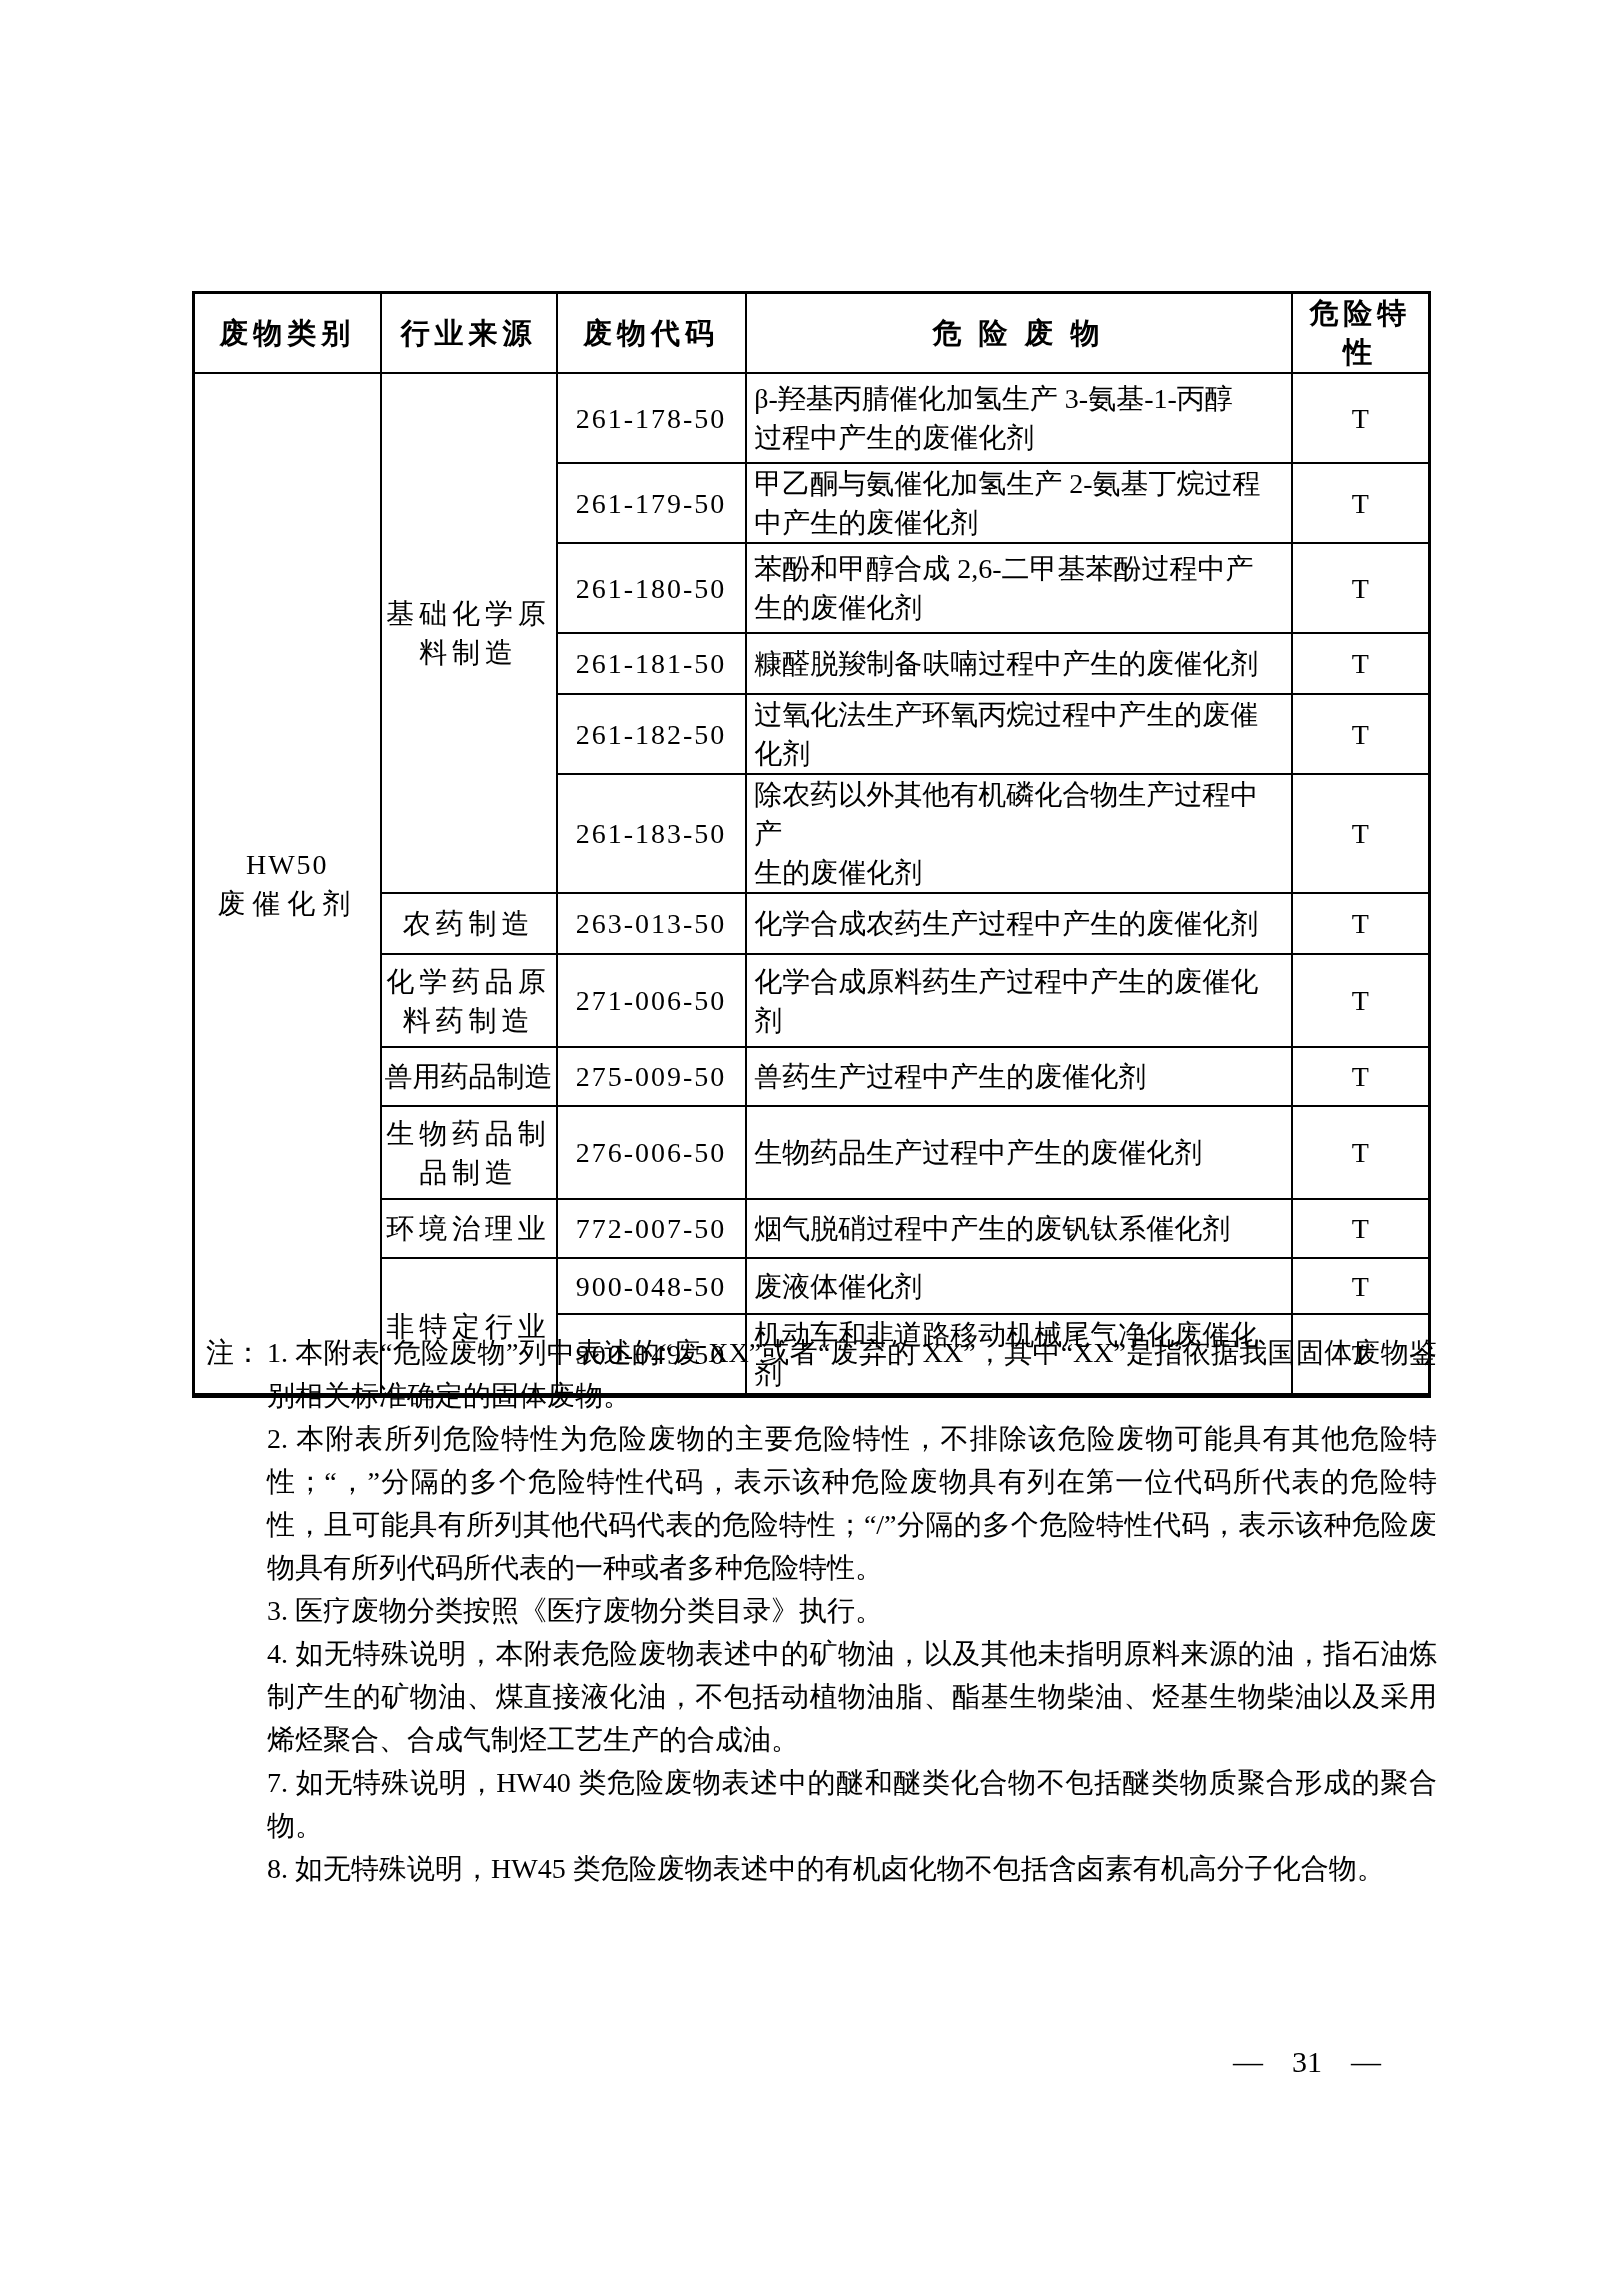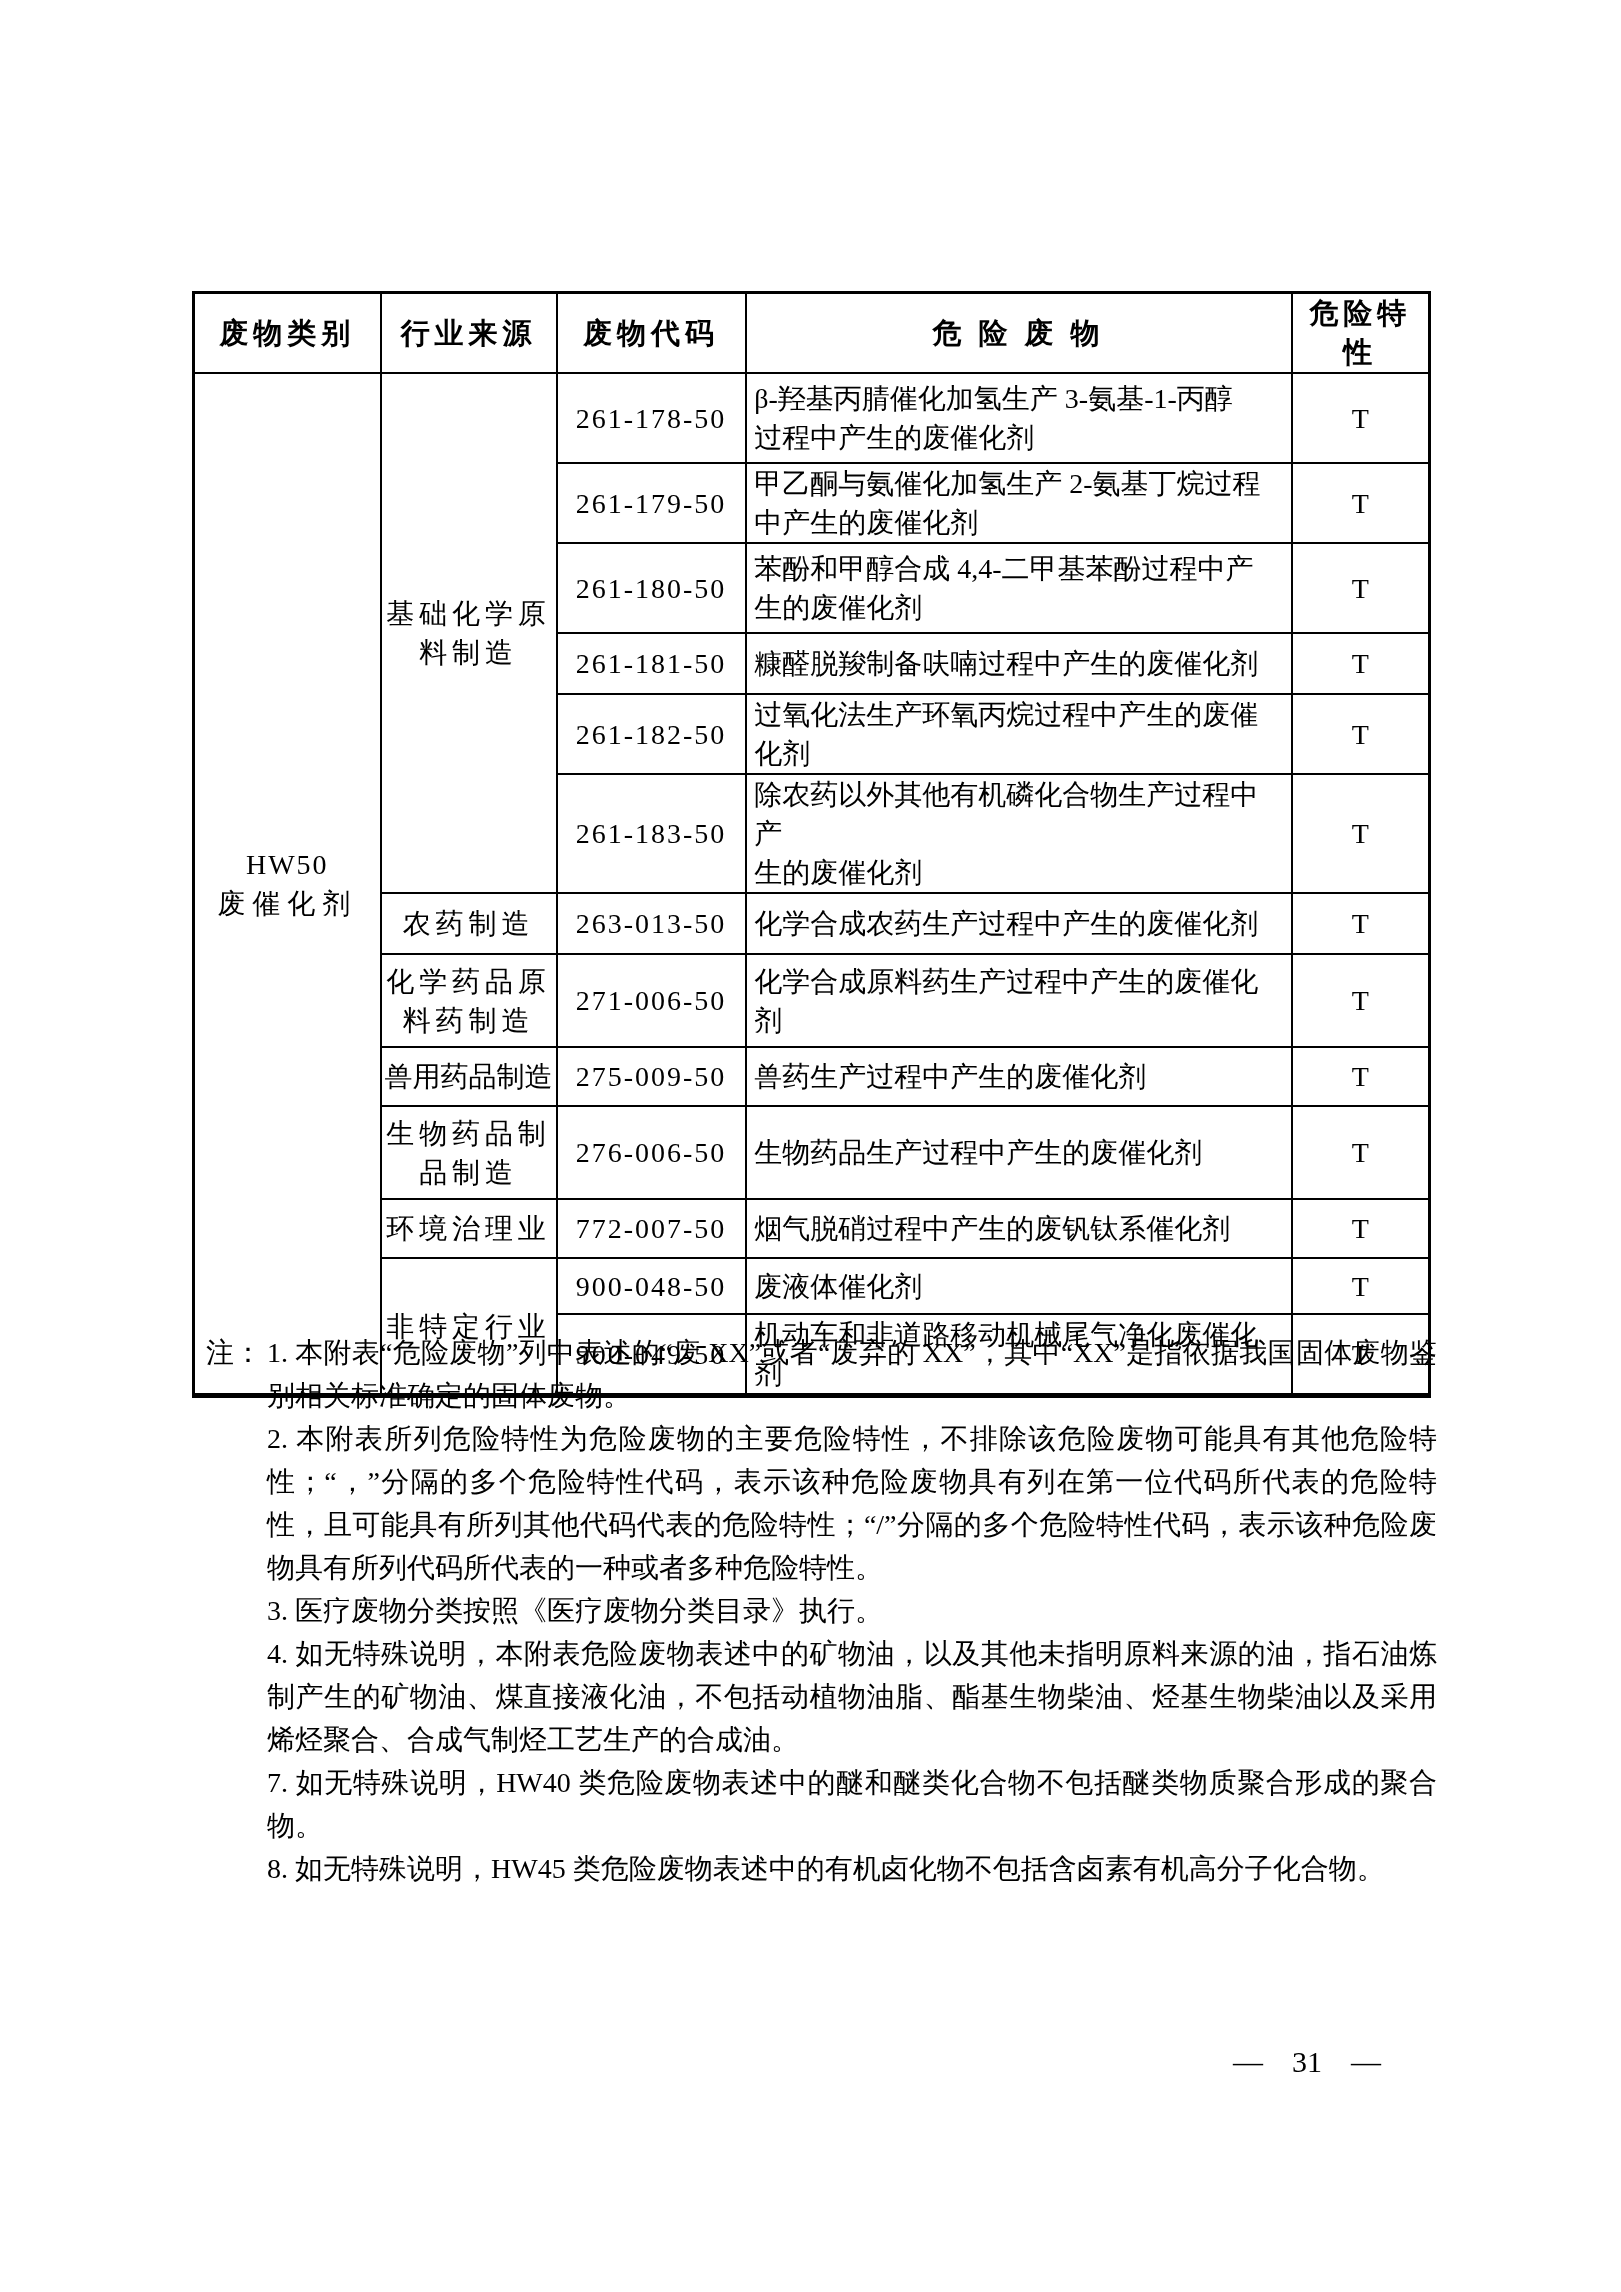--- a/index.html
+++ b/index.html
@@ -123,21 +123,21 @@
         <td class="cell-hazard">T</td>
       </tr>
       <tr style="height:78px">
         <td class="cell-code">261-179-50</td>
         <td class="cell-waste">甲乙酮与氨催化加氢生产 2-氨基丁烷过程
 中产生的废催化剂</td>
         <td class="cell-hazard">T</td>
       </tr>
       <tr style="height:90px">
         <td class="cell-code">261-180-50</td>
-        <td class="cell-waste">苯酚和甲醇合成 4,4-二甲基苯酚过程中产
+        <td class="cell-waste">苯酚和甲醇合成 2,6-二甲基苯酚过程中产
 生的废催化剂</td>
         <td class="cell-hazard">T</td>
       </tr>
       <tr style="height:61px">
         <td class="cell-code">261-181-50</td>
         <td class="cell-waste">糠醛脱羧制备呋喃过程中产生的废催化剂</td>
         <td class="cell-hazard">T</td>
       </tr>
       <tr style="height:58px">
         <td class="cell-code">261-182-50</td>

